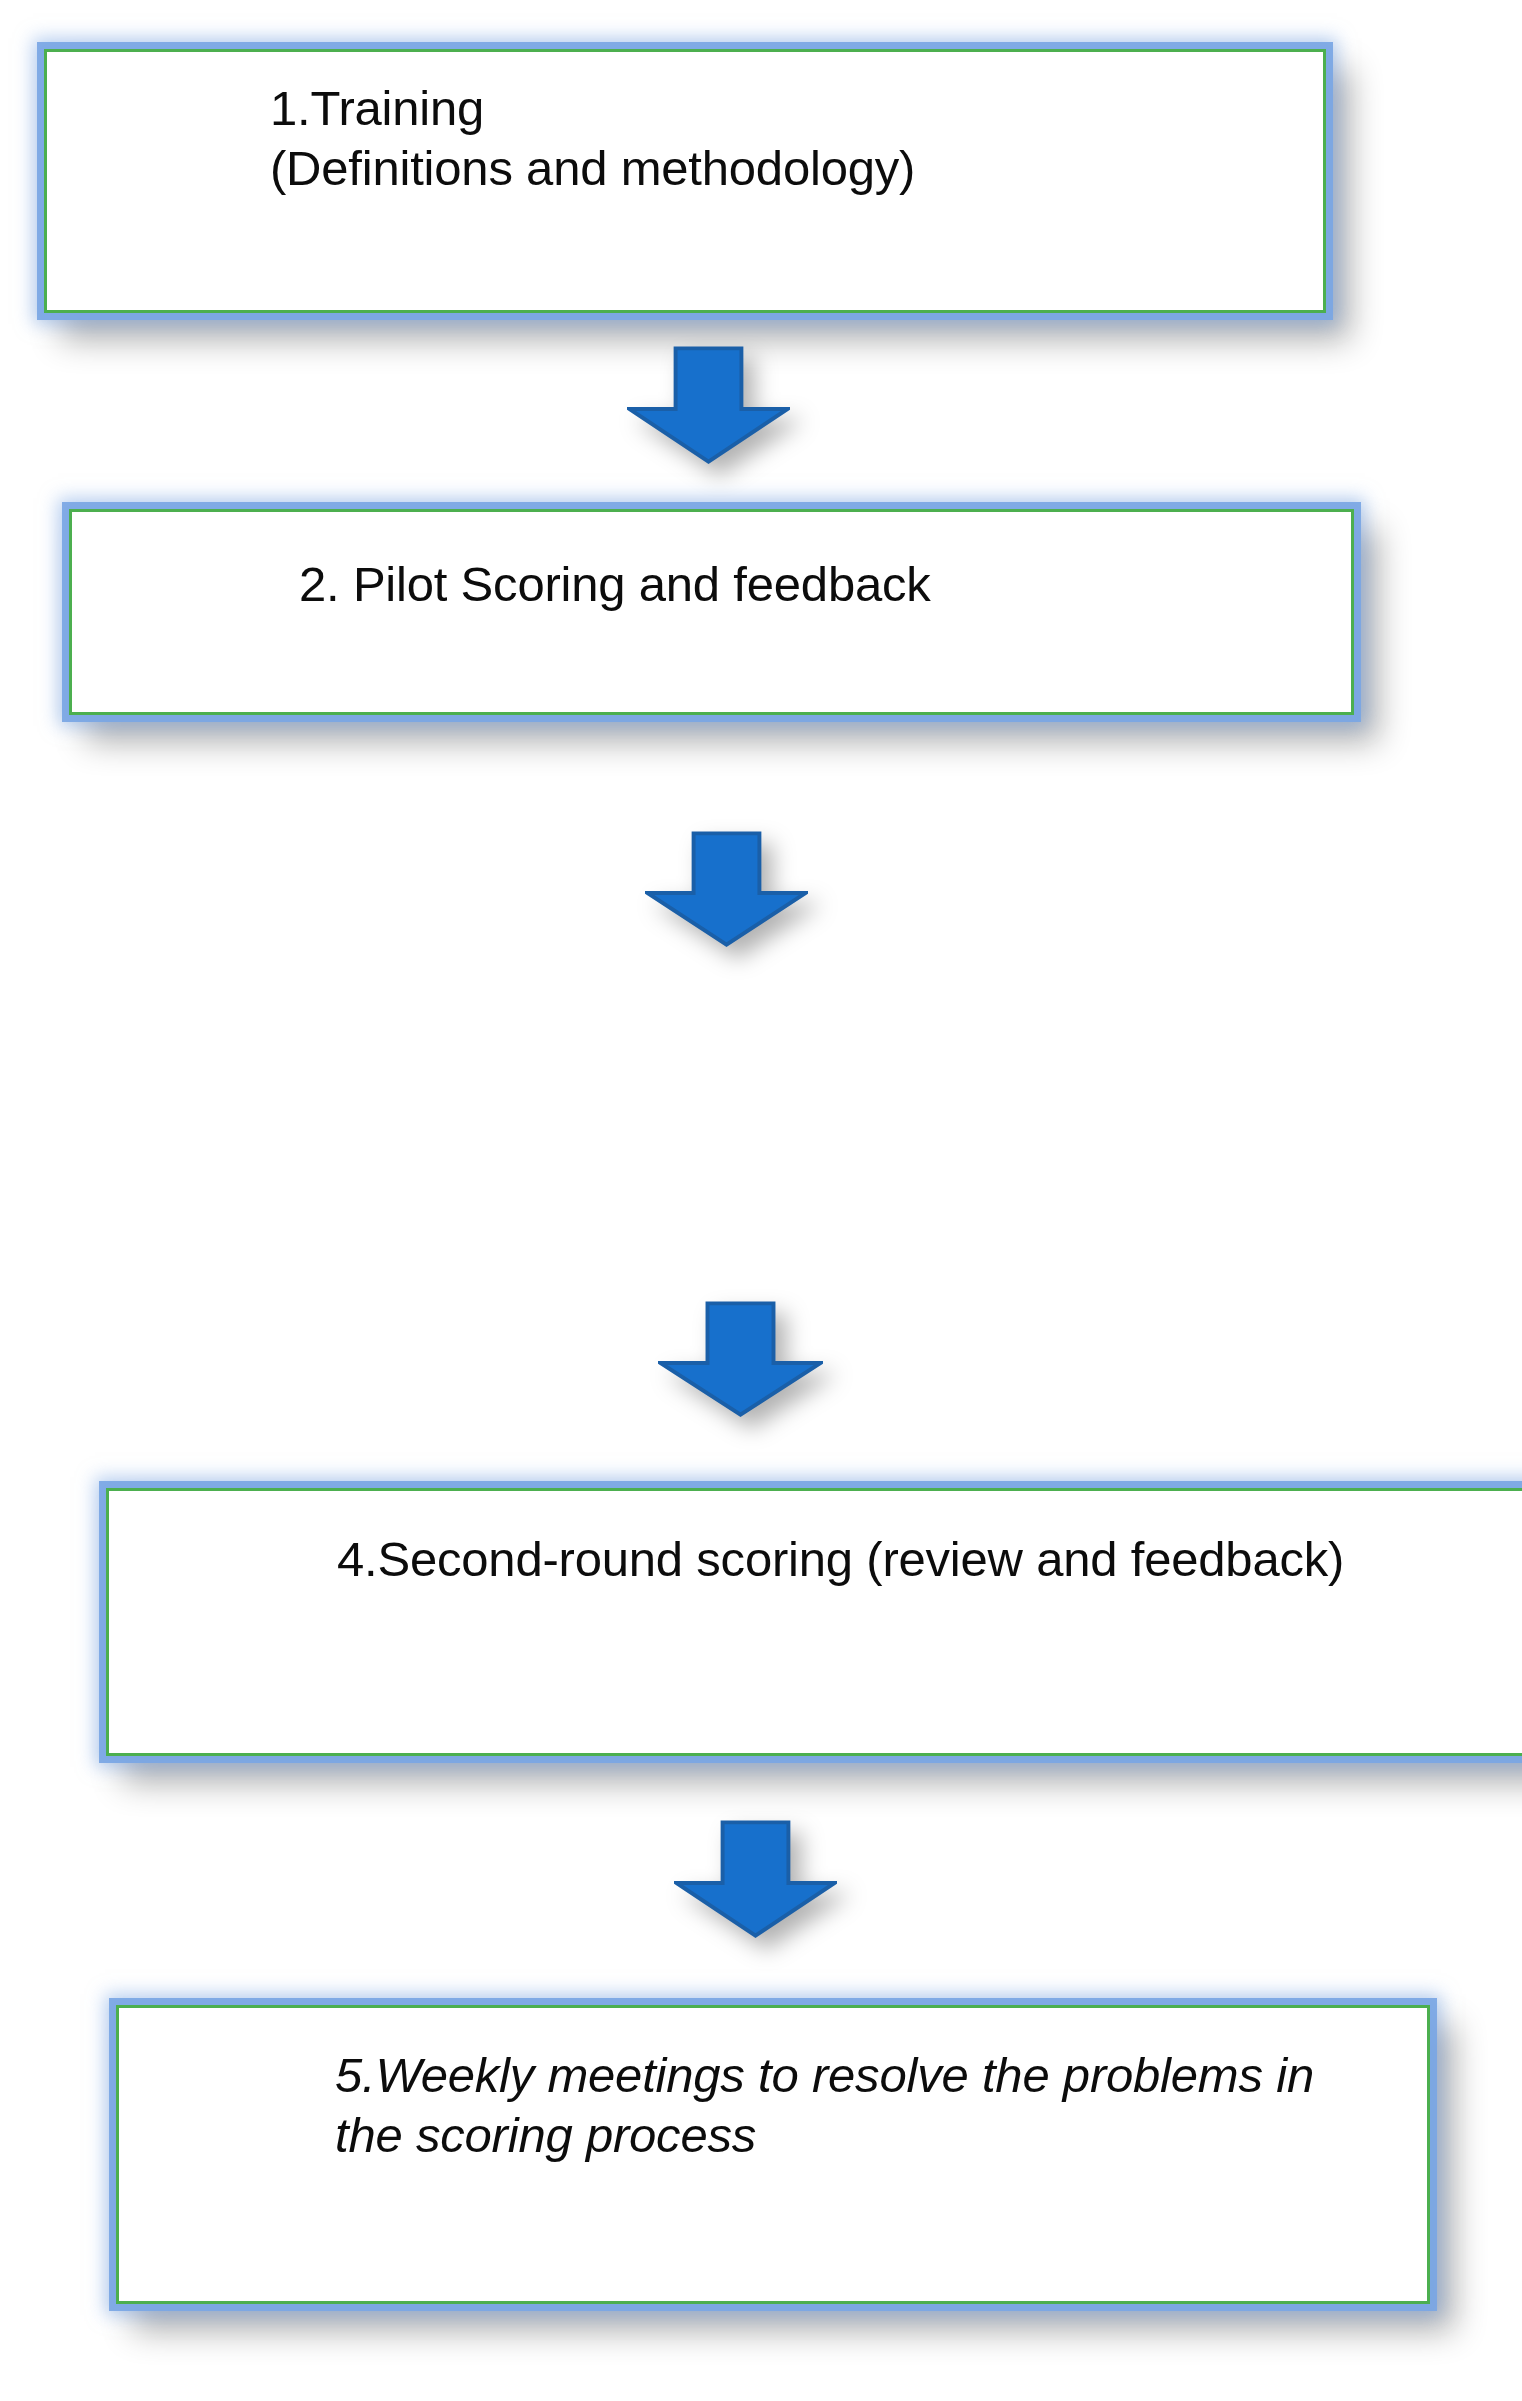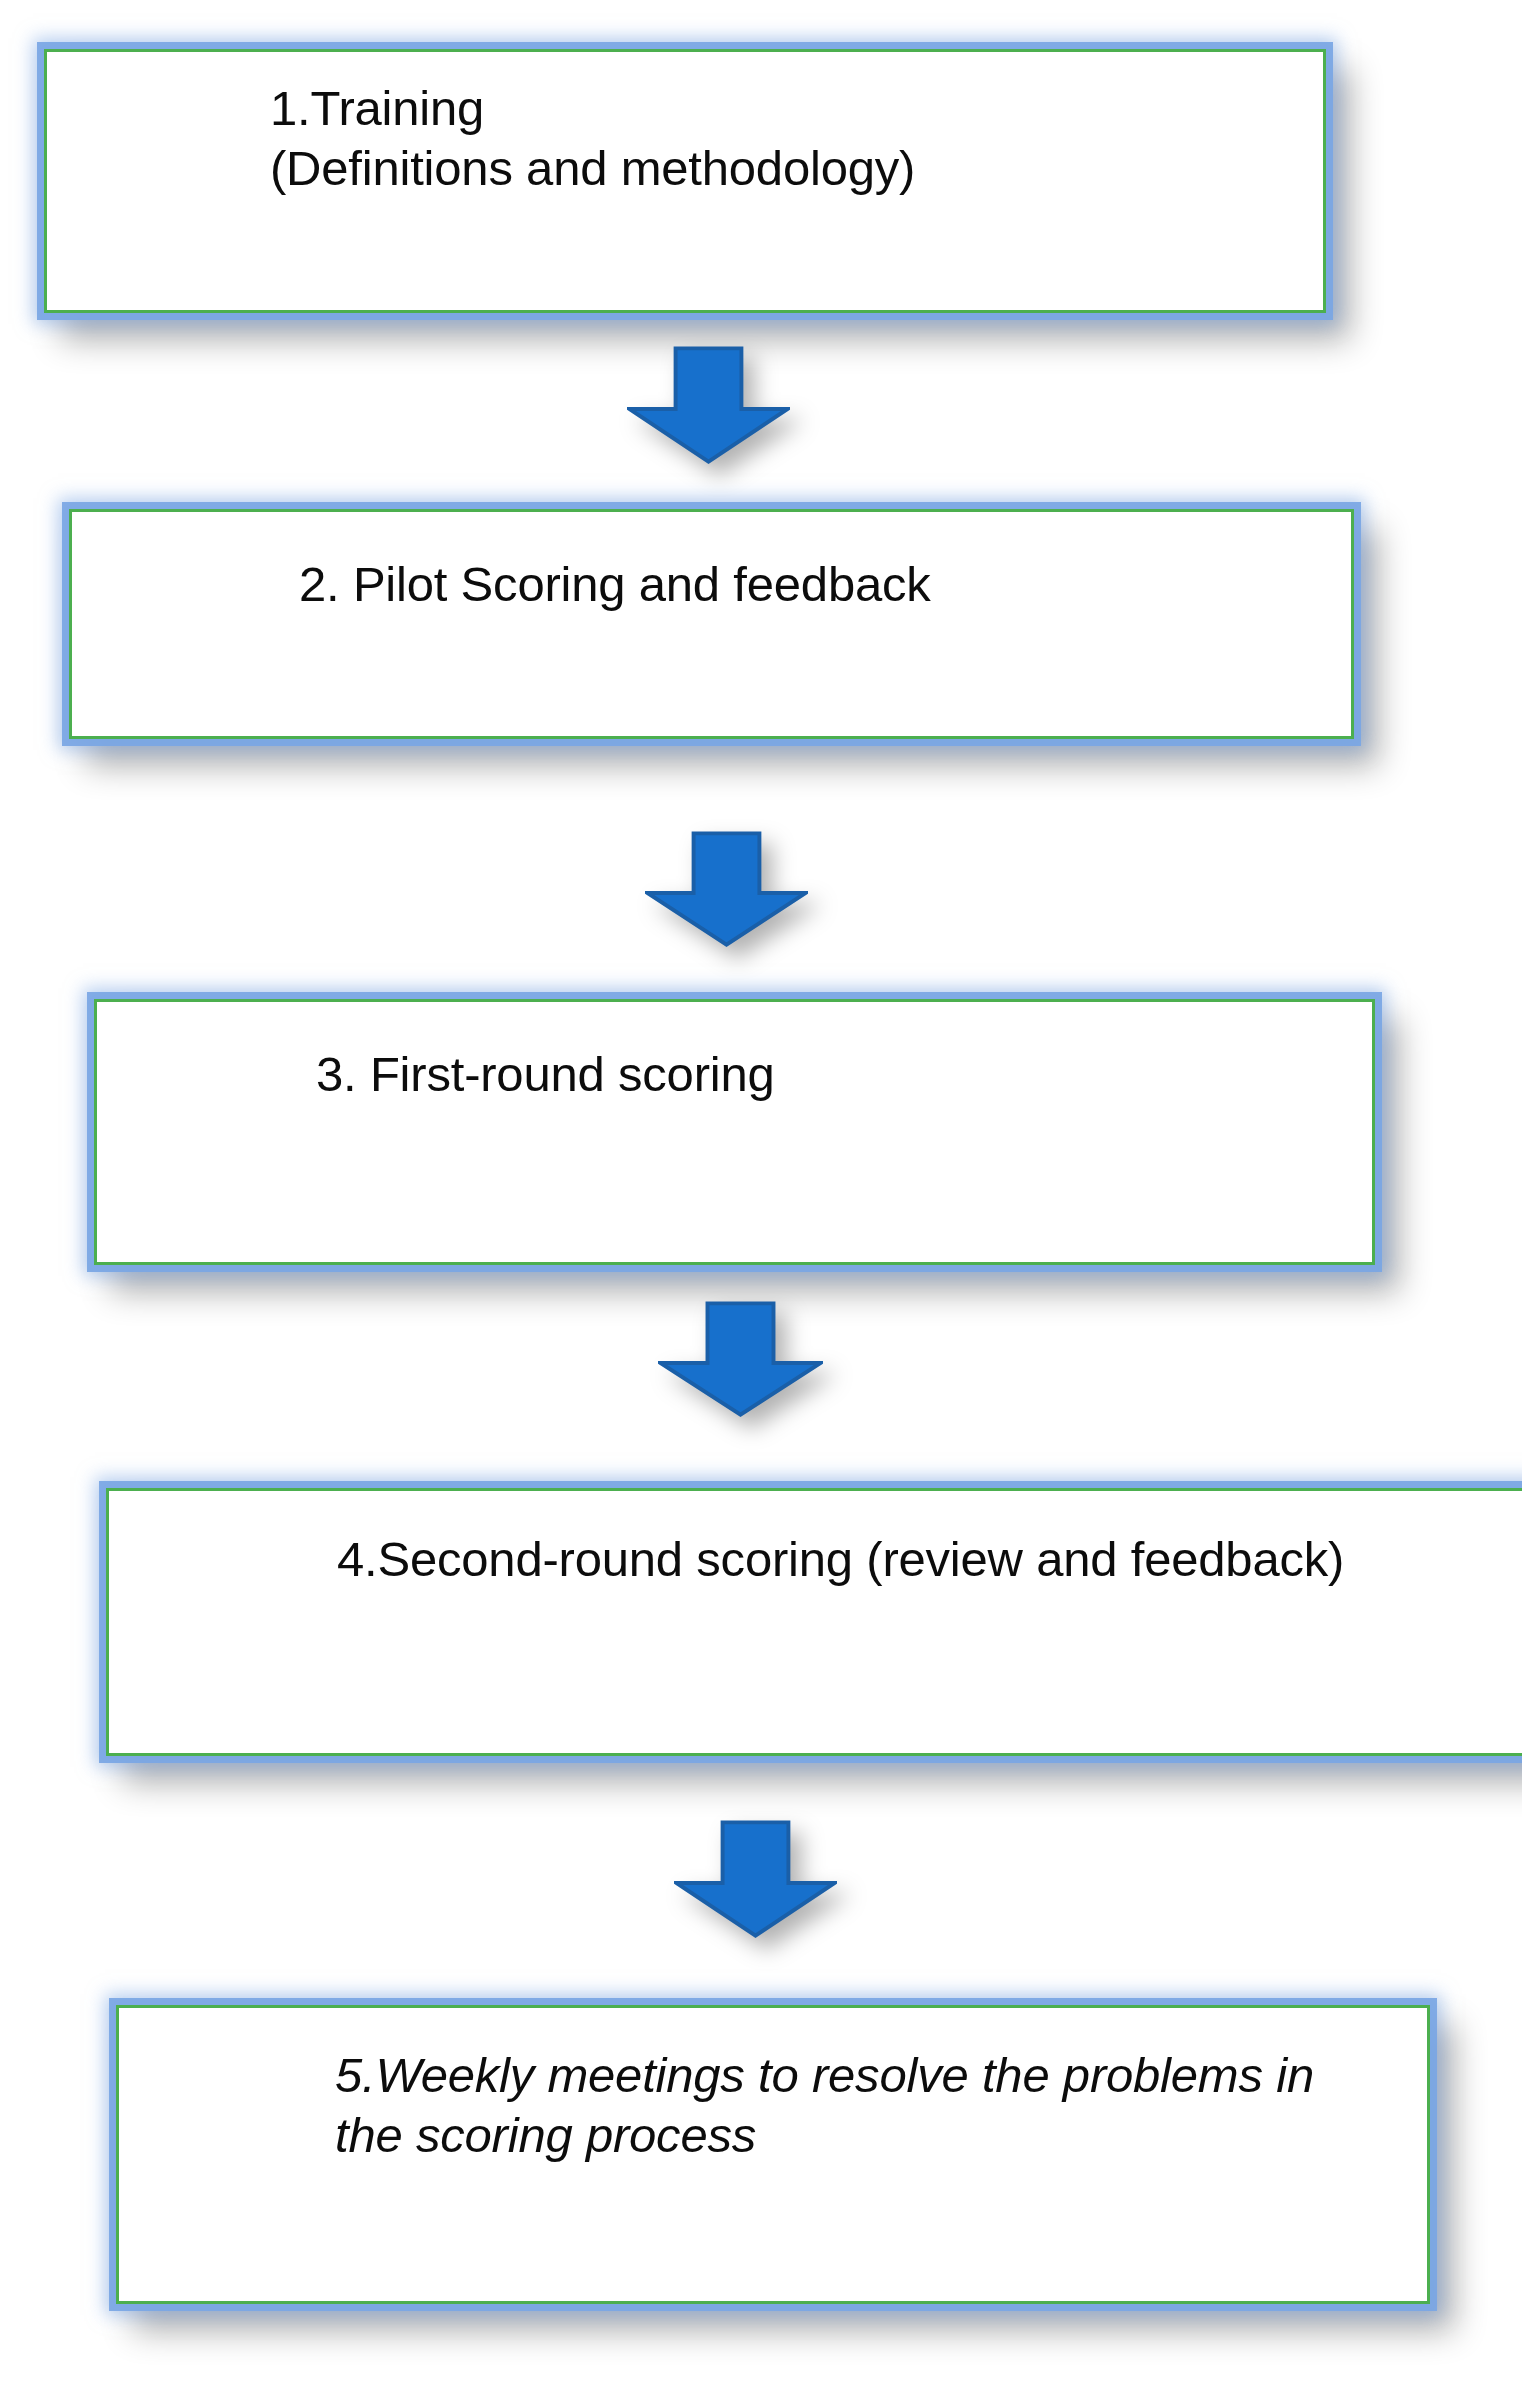--- a/index.html
+++ b/index.html
@@ -41,21 +41,21 @@
     line-height: 1.22;
     letter-spacing: -0.2px;
     white-space: pre-line;
     text-align: left;
   }
 
   
   #box-1 { left: 44px;  top: 49px;   width: 1282px; height: 264px; }
   #box-1 .flow-box-text { margin: 27.4px 0 0 223px; }
 
-  #box-2 { left: 69px;  top: 509px;  width: 1285px; height: 230px; }
+  #box-2 { left: 69px;  top: 509px;  width: 1285px; height: 206px; }
   #box-2 .flow-box-text { margin: 43px 0 0 227px; }
 
   #box-3 { left: 94px; top: 999px; width: 1281px; height: 266px; }
   #box-3 .flow-box-text { margin: 43px 0 0 219px; }
 
   #box-4 { left: 106px; top: 1488px; width: 1513px; height: 268px; padding-left: 10px; }
   #box-4 .flow-box-text { margin: 39px 0 0 218px; width: 1019px; }
 
   #box-5 { left: 116px; top: 2005px; width: 1314px; height: 299px; }
   #box-5 .flow-box-text { margin: 38px 0 0 216px; width: 980px; font-style: italic; }
@@ -91,23 +91,20 @@
   <div class="flow-box" id="box-2" style="--border-green: #4CAF4F;">
     <div class="flow-box-text" style="color: rgb(12, 12, 12);">2. Pilot Scoring and feedback</div>
   </div>
 
   <div class="flow-arrow" id="arrow-2">
     <svg viewBox="0 0 208 148" preserveAspectRatio="none" aria-hidden="true">
       <polygon points="62,3 146,3 146,79 205,79 104,145 3,79 62,79" fill="#1770CC" stroke="#1A5FA8" stroke-width="5" stroke-linejoin="miter"></polygon>
     </svg>
   </div>
 
-  <div class="flow-box" id="box-3" style="--border-green: #4CAF4F;">
-    <div class="flow-box-text" style="color: rgb(12, 12, 12);">3. First-round scoring</div>
-  </div>
 
   <div class="flow-arrow" id="arrow-3">
     <svg viewBox="0 0 210 148" preserveAspectRatio="none" aria-hidden="true">
       <polygon points="63,3 147,3 147,79 207,79 105,145 3,79 63,79" fill="#1770CC" stroke="#1A5FA8" stroke-width="5" stroke-linejoin="miter"></polygon>
     </svg>
   </div>
 
   <div class="flow-box" id="box-4" style="--border-green: #4CAF4F;">
     <div class="flow-box-text" style="color: rgb(12, 12, 12);">4.Second-round scoring (review and feedback)</div>
   </div>

